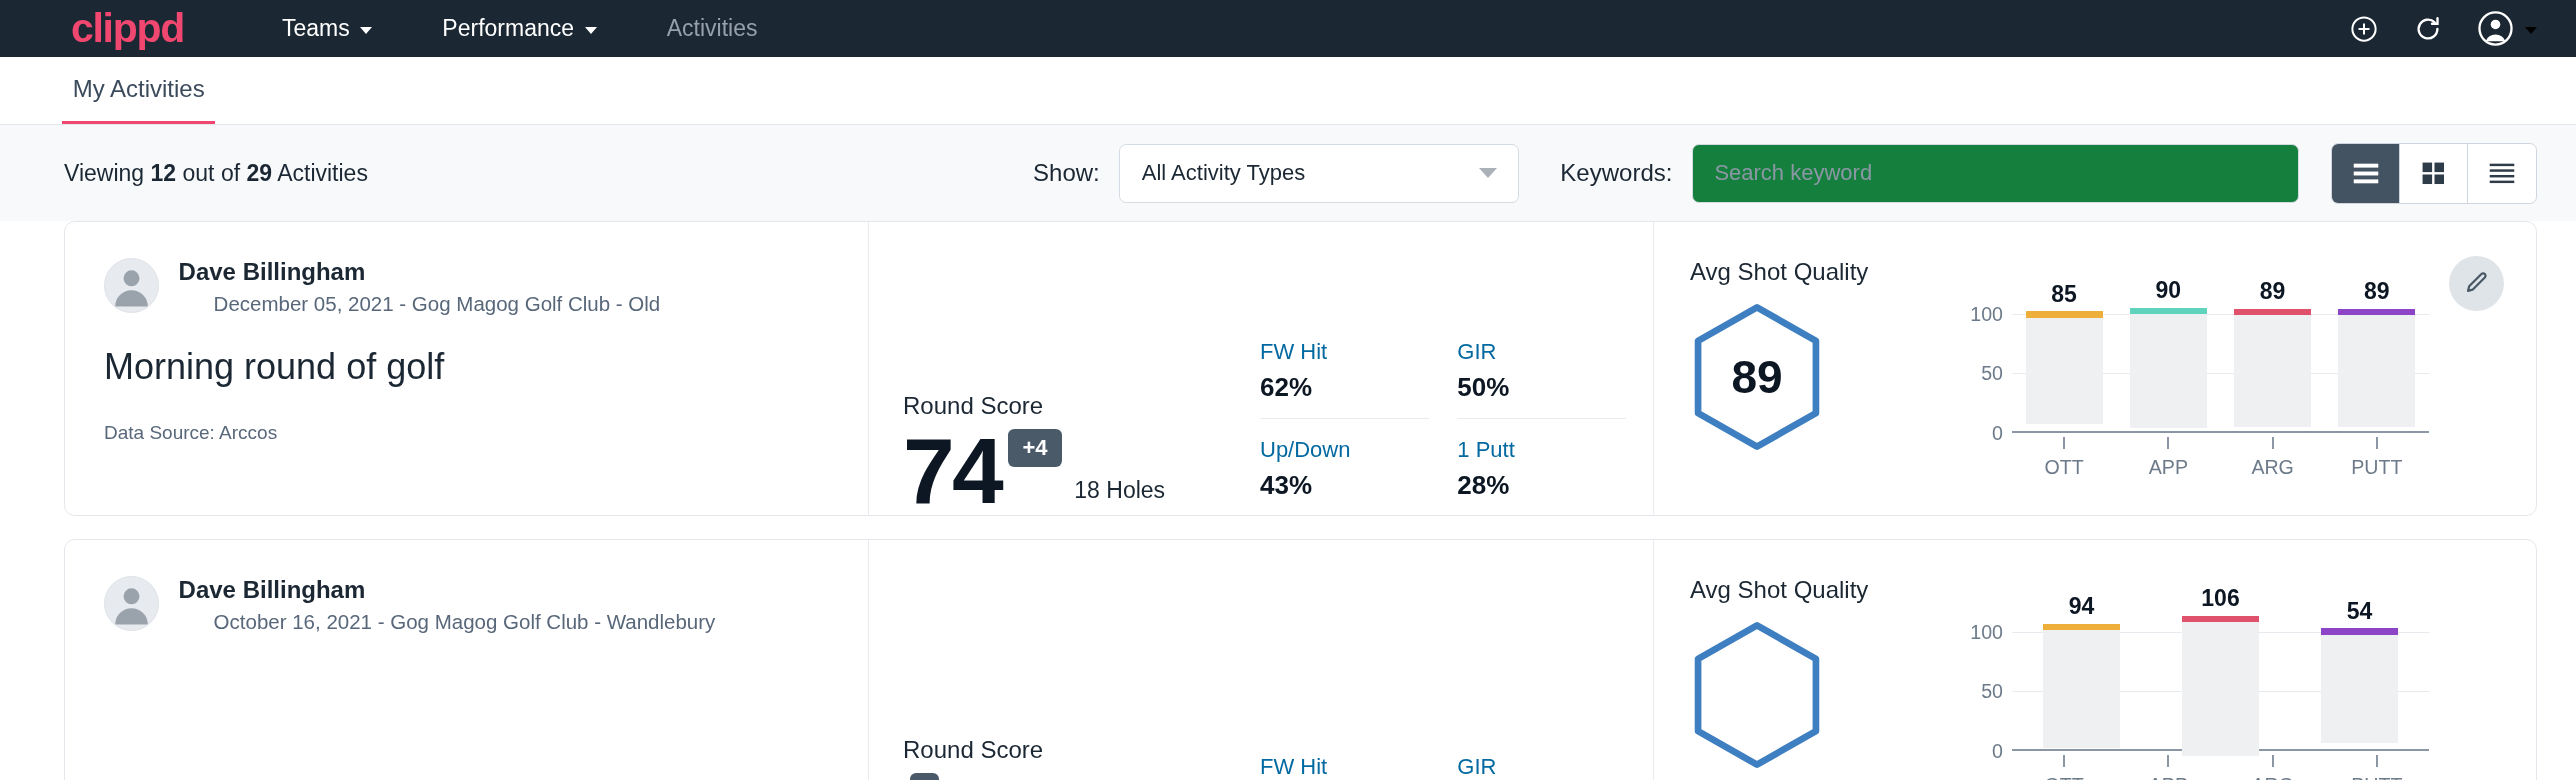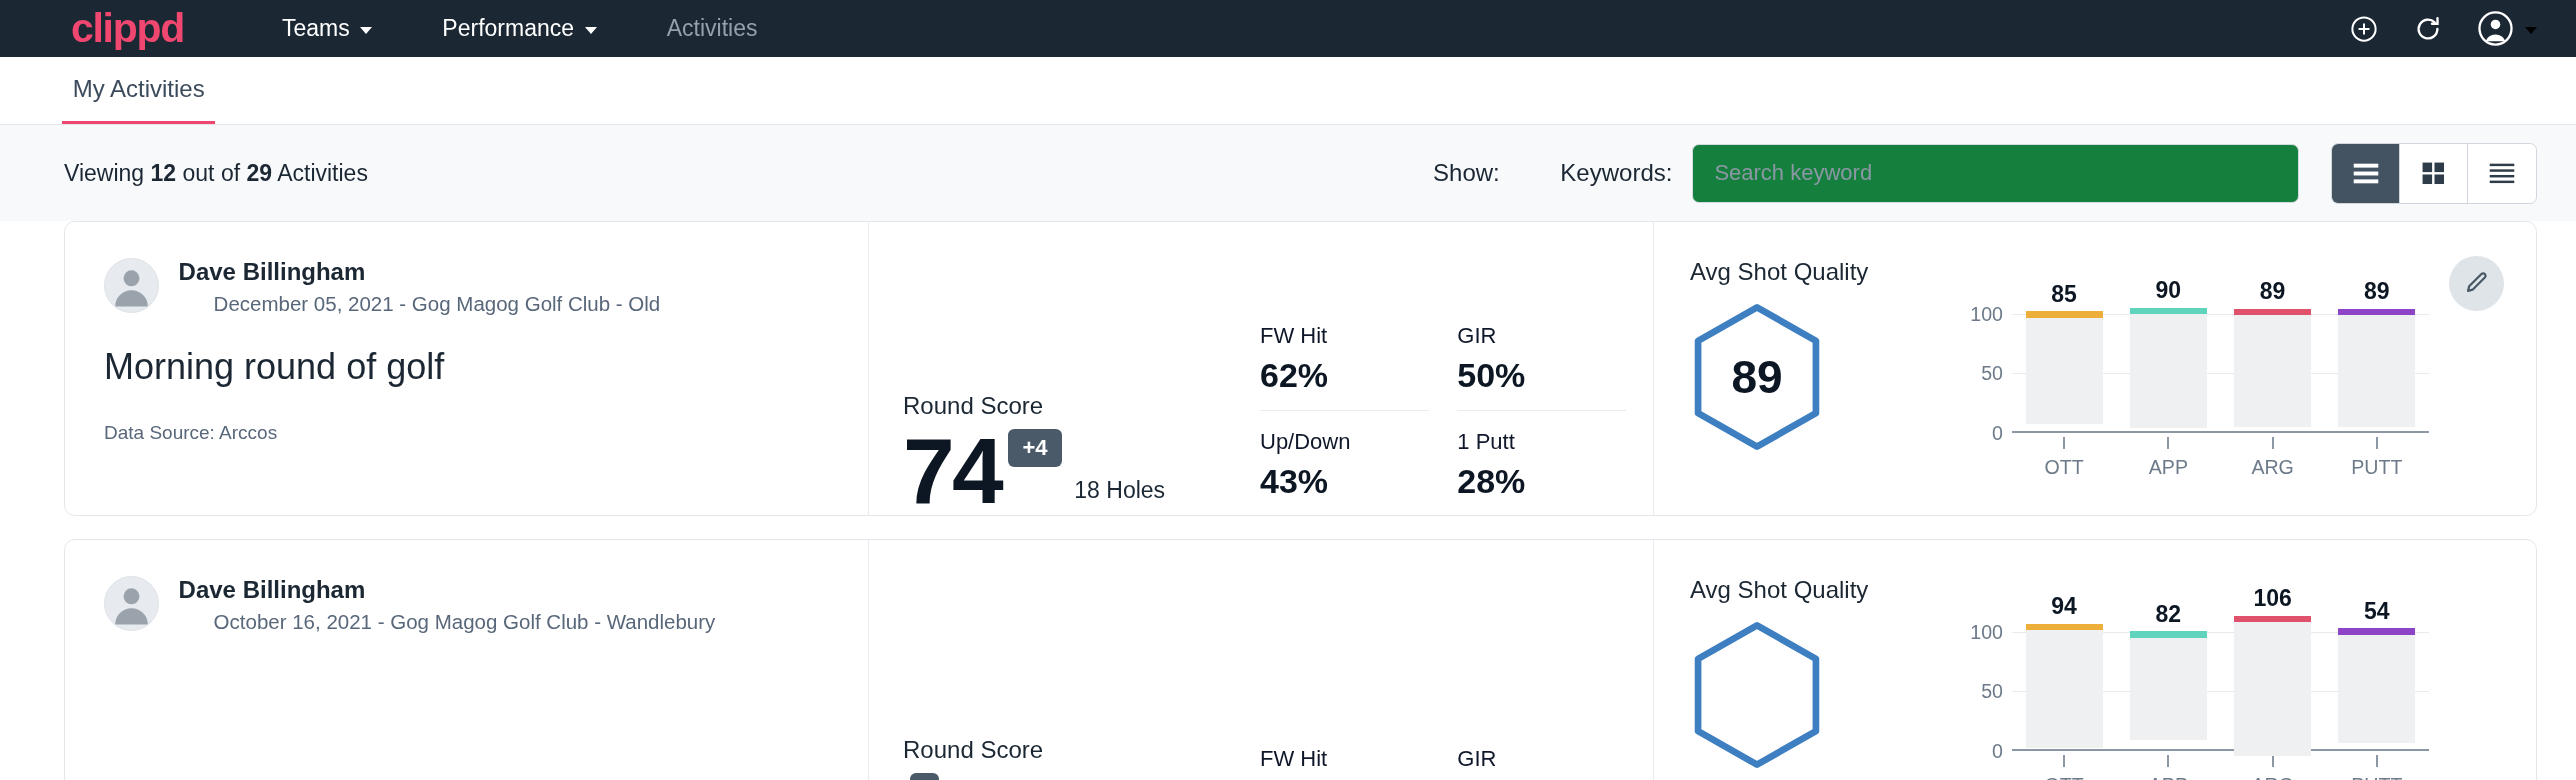--- a/index.html
+++ b/index.html
@@ -141,22 +141,22 @@
   }
   .holes { font-size: 23px; color: #1b2733; margin: 0 0 10.7px 12.5px; }
 
   .statgrid {
     flex: 1; display: grid;
     grid-template-columns: 1fr 1fr; gap: 0 28.6px;
     align-content: start;
   }
   .stat { padding-bottom: 14.3px; }
   .stat.bord { border-bottom: 0.9px solid #e8ebef; }
-  .stat-l { font-size: 22px; color: #0f172a; }
-  .stat-v { font-size: 34px; font-weight: 700; color: #0d1724; margin-top: 7.1px; }
+  .stat-l { font-size: 22px; color: #0369a1; }
+  .stat-v { font-size: 26px; font-weight: 700; color: #0d1724; margin-top: 7.1px; }
   .stat.low { padding-top: 18px; }
 
   .col-chart {
     flex: 1; padding: 36px 0 0 36px;
     border-left: 0.9px solid #e8ebef;
     display: flex;
   }
   .hexwrap { width: 268px; }
   .hex {
     width: 134px; height: 150px; margin-top: 16px; position: relative;
@@ -242,20 +242,24 @@
 
 <div class="tabstrip">
   <div class="tab">My Activities</div>
 </div>
 
 <div class="toolbar">
   <div class="viewing"><span>Viewing </span><b>12</b><span> out of </span><b>29</b><span> Activities</span></div>
 
   <div class="tb-right">
     <span class="lbl">Show:</span>
+    <div class="select">
+      <span class="sv">All Activity Types</span>
+      <span class="arrow"></span>
+    </div>
 
     <span class="lbl" style="margin-left:41px">Keywords:</span>
     <input class="searchbox" placeholder="Search keyword" style="">
 
     <div class="viewtoggle">
       <div class="vbtn active">
         <svg width="30" height="27" viewBox="0 0 24 22">
           <rect x="2" y="3" width="20" height="3.2" fill="#fff"></rect>
           <rect x="2" y="9.4" width="20" height="3.2" fill="#fff"></rect>
           <rect x="2" y="15.8" width="20" height="3.2" fill="#fff"></rect>
@@ -453,26 +457,20 @@
             <div class="gridline" style="top:62.5%"></div>
             <div class="baseline"></div>
             <div class="bars">
               <div class="barcol">
                 <span class="barval">94</span>
                 <div class="bar" style="height:124px">
                     <span class="barcap" style="background:#eeaf3a"></span>
                   </div>
               </div>
               <div class="barcol">
-                <span class="barval">82</span>
-                <div class="bar" style="height:109px">
-                    <span class="barcap" style="background:#5fd3bc"></span>
-                  </div>
-              </div>
-              <div class="barcol">
                 <span class="barval">106</span>
                 <div class="bar" style="height:140px">
                     <span class="barcap" style="background:#e0526b"></span>
                   </div>
               </div>
               <div class="barcol">
                 <span class="barval">54</span>
                 <div class="bar" style="height:115px">
                     <span class="barcap" style="background:#8e44c7"></span>
                   </div>

